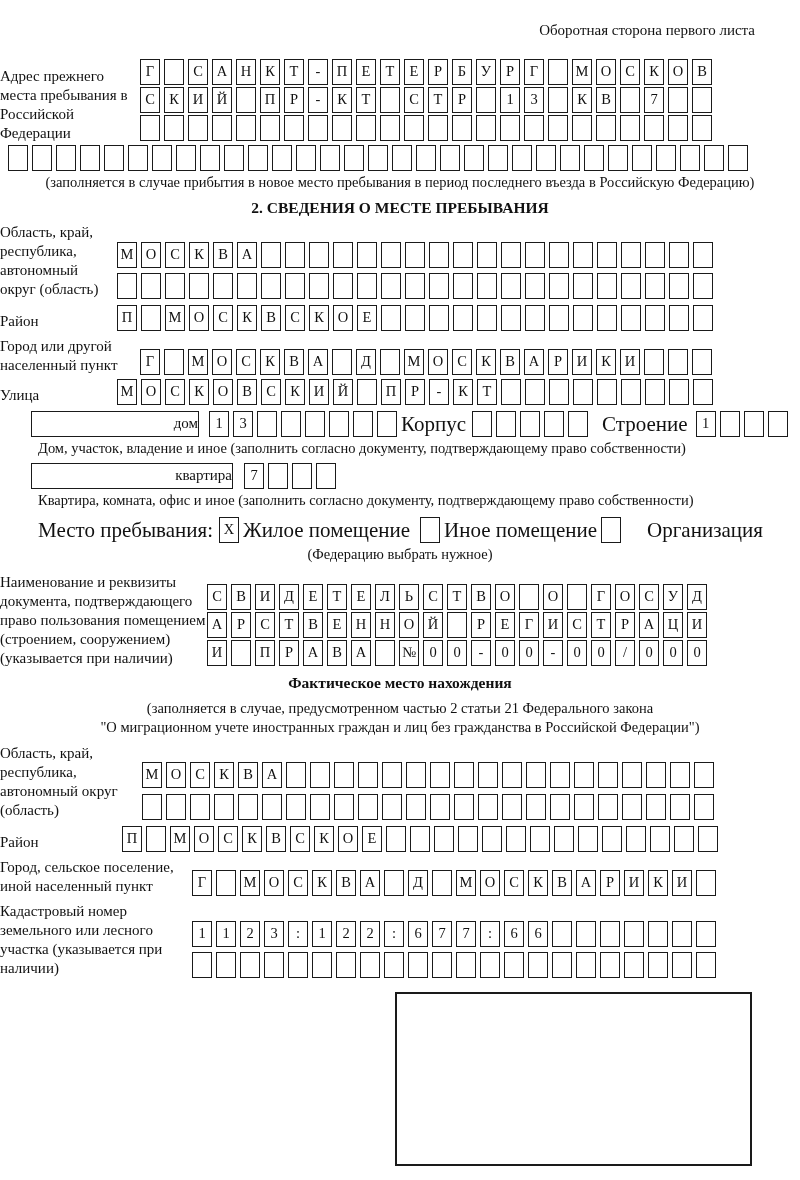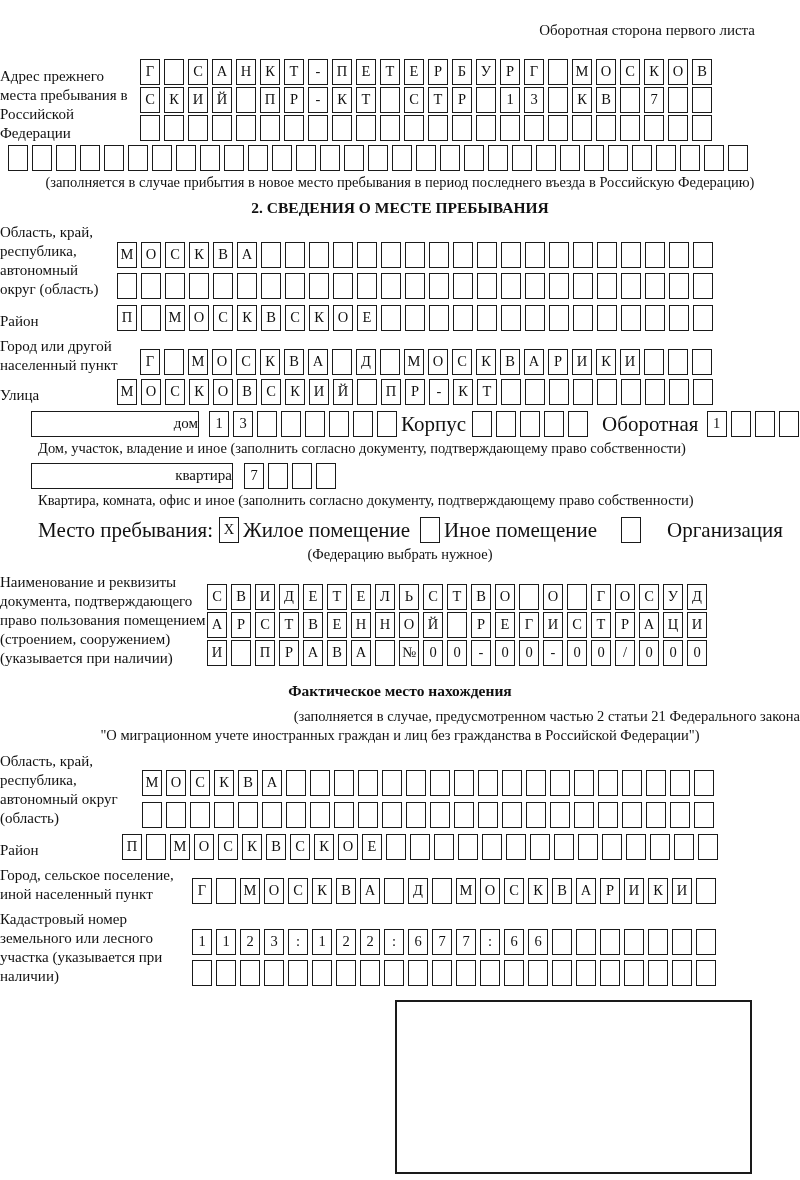--- a/index.html
+++ b/index.html
@@ -51,21 +51,21 @@
 
   .stayrow { display:flex; align-items:flex-start; margin:8px 0 0 38px; }
   .stayrow .inline-lab { line-height:26px; }
 
   .docblock { margin-top:8px; }
 
   .stampbox {
     margin:14px 0 0 395px; width:357px; height:174px;
     border:2px solid #1a1a1a;
   }
-  .mt2{margin-top:2px;} .mt6{margin-top:6px;} .mt8{margin-top:8px;text-align:right;}
+  .mt2{margin-top:2px;} .mt6{margin-top:6px;} .mt8{margin-top:8px;}
 </style>
 </head>
 <body>
 
 <div class="page">
 
   <div class="corner-title">Оборотная сторона первого листа</div>
 
   <div class="frow" style="margin-top:20px;">
     <div class="label w140">Адрес прежнего места пребывания в Российской Федерации</div>
@@ -352,21 +352,21 @@
         <span class="cell"></span>
       </div>
     <div class="inline-lab" style="margin-right:6px;">Корпус</div>
     <div class="cells">
         <span class="cell"></span>
         <span class="cell"></span>
         <span class="cell"></span>
         <span class="cell"></span>
         <span class="cell"></span>
       </div>
-    <div class="inline-lab" style="margin:0 8px 0 10px;">Оборотная</div>
+    <div class="inline-lab" style="margin:0 8px 0 10px;">Строение</div>
     <div class="cells">
         <span class="cell">1</span>
         <span class="cell"></span>
         <span class="cell"></span>
         <span class="cell"></span>
       </div>
   </div>
   <div class="leftnote">Дом, участок, владение и иное (заполнить согласно документу, подтверждающему право собственности)</div>
 
   <div class="houserow">
@@ -382,21 +382,21 @@
 
   <div class="stayrow">
     <div class="inline-lab" style="margin-right:6px;">Место пребывания:</div>
     <div class="cells">
         <span class="cell">X</span>
       </div>
     <div class="inline-lab" style="margin-right:10px;text-align:center;">Жилое помещение</div>
     <div class="cells">
         <span class="cell"></span>
       </div>
-    <div class="inline-lab" style="margin-right:24px;">Иное помещение</div>
+    <div class="inline-lab" style="margin-right:4px;">Иное помещение</div>
     <div class="cells" style="margin-right:22px;">
         <span class="cell"></span>
       </div>
     <div class="inline-lab">Организация</div>
   </div>
   <div class="note">(Федерацию выбрать нужное)</div>
 
   <div class="frow docblock">
     <div class="label w207">Наименование и реквизиты документа, подтверждающего право пользования помещением (строением, сооружением) (указывается при наличии)</div>
     <div>
@@ -465,21 +465,21 @@
           <span class="cell">0</span>
           <span class="cell">0</span>
           <span class="cell">/</span>
           <span class="cell">0</span>
           <span class="cell">0</span>
           <span class="cell">0</span>
         </div>
     </div>
   </div>
 
-  <div class="h-bold" style="margin-top:14px;">Фактическое место нахождения</div>
+  <div class="h-bold" style="margin-top:6px;">Фактическое место нахождения</div>
   <div class="note mt8">(заполняется в случае, предусмотренном частью 2 статьи 21 Федерального закона</div>
   <div class="note mt2">"О миграционном учете иностранных граждан и лиц без гражданства в Российской Федерации")</div>
 
   <div class="frow mt6">
     <div class="label w142">Область, край, республика, автономный округ (область)</div>
     <div>
       <div class="cells" style="margin-bottom:6px;">
           <span class="cell">М</span>
           <span class="cell">О</span>
           <span class="cell">С</span>

